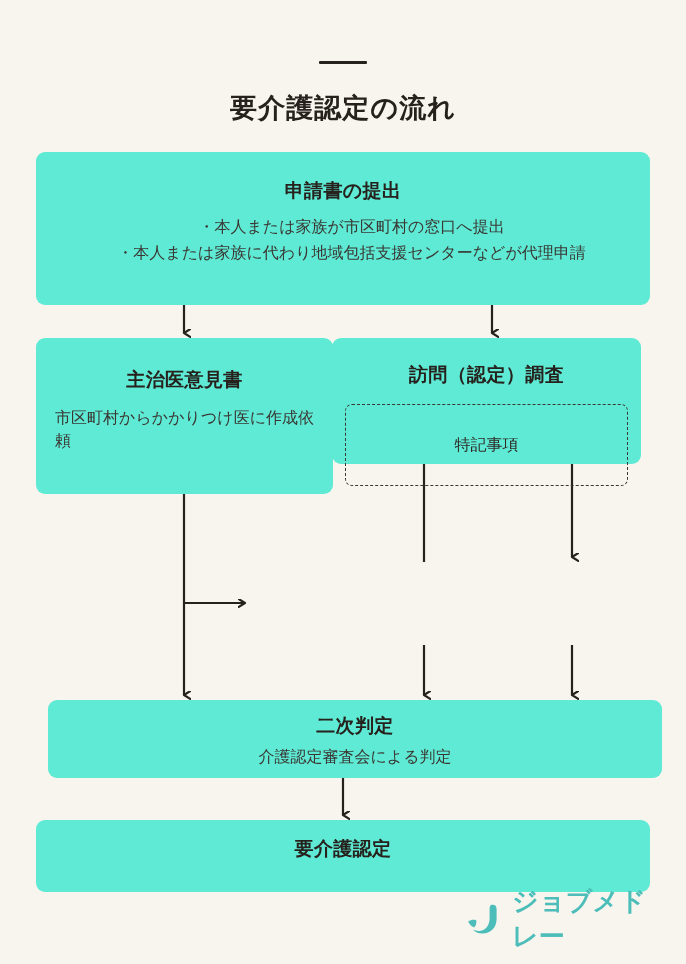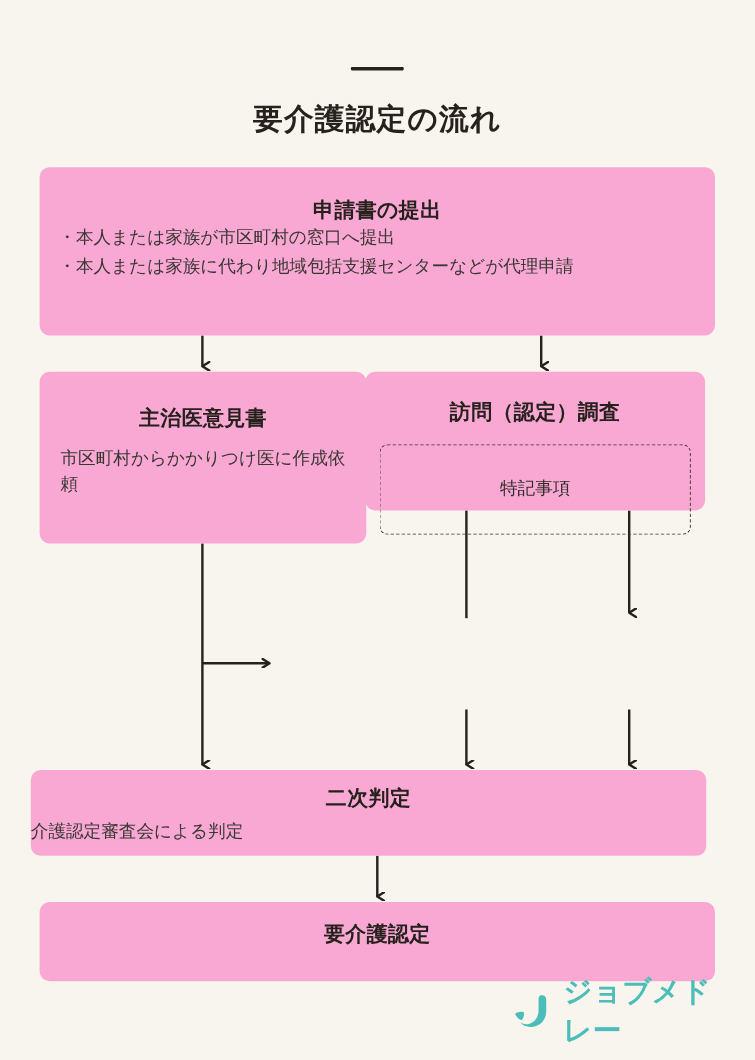--- a/index.html
+++ b/index.html
@@ -20,39 +20,39 @@
   .page-title {
     position: absolute; left: 0; right: 0; top: 90px;
     text-align: center;
     font-size: 27px; font-weight: bold; letter-spacing: 0.04em;
     color: #26211c;
   }
 
   
   .box {
     position: absolute;
-    background: #f9a8d4;
+    background: #5eead4;
     border-radius: 9px;
   }
   .box-title {
     text-align: center;
     font-size: 19px; font-weight: bold;
     color: #26211c;
     letter-spacing: 0.02em;
   }
   .box-sub {
     font-size: 16px; color: #3a3733; line-height: 1.45;
   }
   .bullets { font-size: 16px; color: #3a3733; line-height: 1.62; }
   .bullets div { white-space: nowrap; }
 
   
   #box-application { left: 36px; top: 152px; width: 614px; height: 153px; }
   #box-application .box-title { margin-top: 26px; }
-  #box-application .bullets { padding-left: 17px; }
+  #box-application .bullets { margin-top: 10px; padding-left: 17px; text-align: center; }
 
   #box-doctor { left: 36px; top: 338px; width: 297px; height: 156px; }
   #box-doctor .box-title { margin-top: 29px; }
   #box-doctor .box-sub { margin-top: 13px; padding-left: 19px; padding-right: 12px; }
 
   #box-visit { left: 332px; top: 338px; width: 309px; height: 126px; }
   #box-visit .box-title { margin-top: 24px; }
   .dashed-row {
     position: absolute; left: 13px; right: 13px; top: 66px;
     display: flex; gap: 13px; justify-content: center;
@@ -65,23 +65,23 @@
     display: flex; align-items: center; justify-content: center;
     text-align: center;
     font-size: 16px; color: #2f2b27; line-height: 1.38;
     background: transparent;
   }
 
   #box-primary { left: 250px; top: 562px; width: 400px; height: 83px; }
   #box-primary .box-title { margin-top: 14px; }
   #box-primary .box-sub { margin-top: 6px; text-align: center; }
 
-  #box-secondary { left: 28px; top: 700px; width: 614px; height: 78px; }
+  #box-secondary { left: 48px; top: 700px; width: 614px; height: 78px; }
   #box-secondary .box-title { margin-top: 13px; }
-  #box-secondary .box-sub { margin-top: 6px; text-align: left; }
+  #box-secondary .box-sub { margin-top: 6px; text-align: center; }
 
   #box-result { left: 36px; top: 820px; width: 614px; height: 72px; }
   #box-result .box-title { margin-top: 16px; }
 
   
   #connectors { position: absolute; left: 0; top: 0; width: 686px; height: 964px; }
 
   
   #logo {
     position: absolute; left: 466px; top: 898px;

